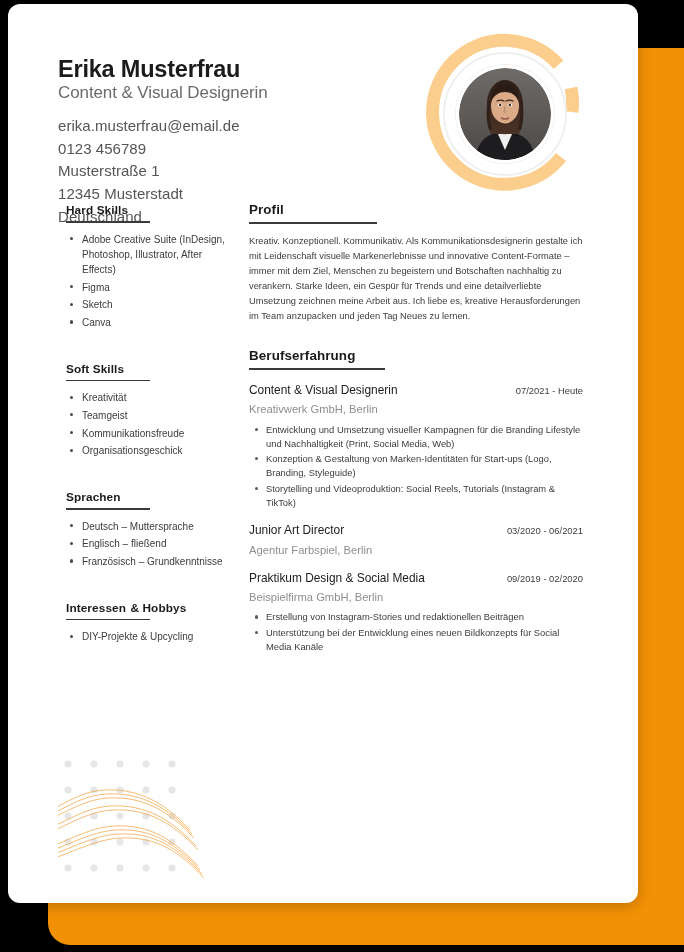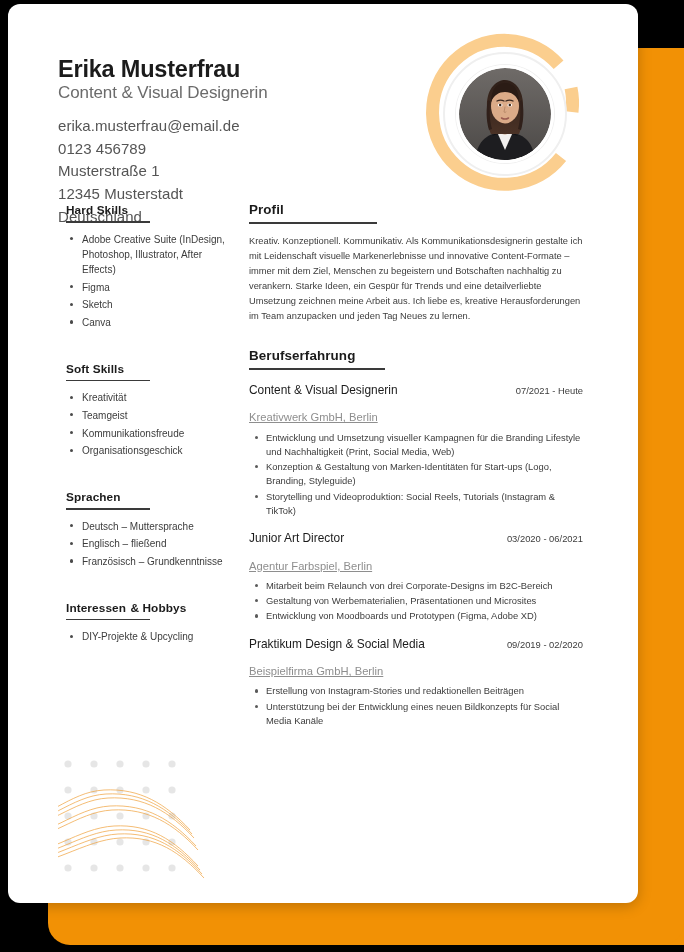--- a/index.html
+++ b/index.html
@@ -98,21 +98,21 @@
     line-height:1.63; text-align:left;
   }
   .beruf-h { margin-top:22px; }
   .beruf-h .sec-h { font-size:13.4px; }
   .beruf-h .sec-rule { width:136px; height:1.8px; }
 
   .job { margin-top:13px; }
   .job-top { display:flex; justify-content:space-between; align-items:baseline; }
   .job-title { font-size:11.9px; color:#1b1b1b; line-height:1.3; }
   .job-date  { font-size:9.4px; color:#3c3c3c; white-space:nowrap; padding-left:10px; }
-  .job-company { font-size:11.2px; color:#8e8e8e; line-height:1.35; margin-top:12px;text-decoration:underline; }
+  .job-company { font-size:11.2px; color:#8e8e8e; line-height:1.35; margin-top:4px; }
   .job ul.bullets { margin-top:5px; }
   .job ul.bullets li { font-size:9.4px; margin-bottom:1px; padding-left:17px; }
   .job ul.bullets li::before { left:6px; top:5px; background:#5a5a5a; }
 
   
   .deco { position:absolute; left:50px; top:748px; width:200px; height:150px; }
   .deco svg { display:block; }
 </style>
 </head>
 <body>
@@ -282,25 +282,20 @@
           </ul>
         </div>
 
         
         <div class="job">
           <div class="job-top">
             <div class="job-title">Junior Art Director</div>
             <div class="job-date">03/2020 - 06/2021</div>
           </div>
           <div class="job-company">Agentur Farbspiel, Berlin</div>
-          <ul class="bullets">
-            <li>Mitarbeit beim Relaunch von drei Corporate-Designs im B2C-Bereich</li>
-            <li>Gestaltung von Werbematerialien, Präsentationen und Microsites</li>
-            <li>Entwicklung von Moodboards und Prototypen (Figma, Adobe XD)</li>
-          </ul>
         </div>
 
         
         <div class="job">
           <div class="job-top">
             <div class="job-title">Praktikum Design &amp; Social Media</div>
             <div class="job-date">09/2019 - 02/2020</div>
           </div>
           <div class="job-company">Beispielfirma GmbH, Berlin</div>
           <ul class="bullets">

